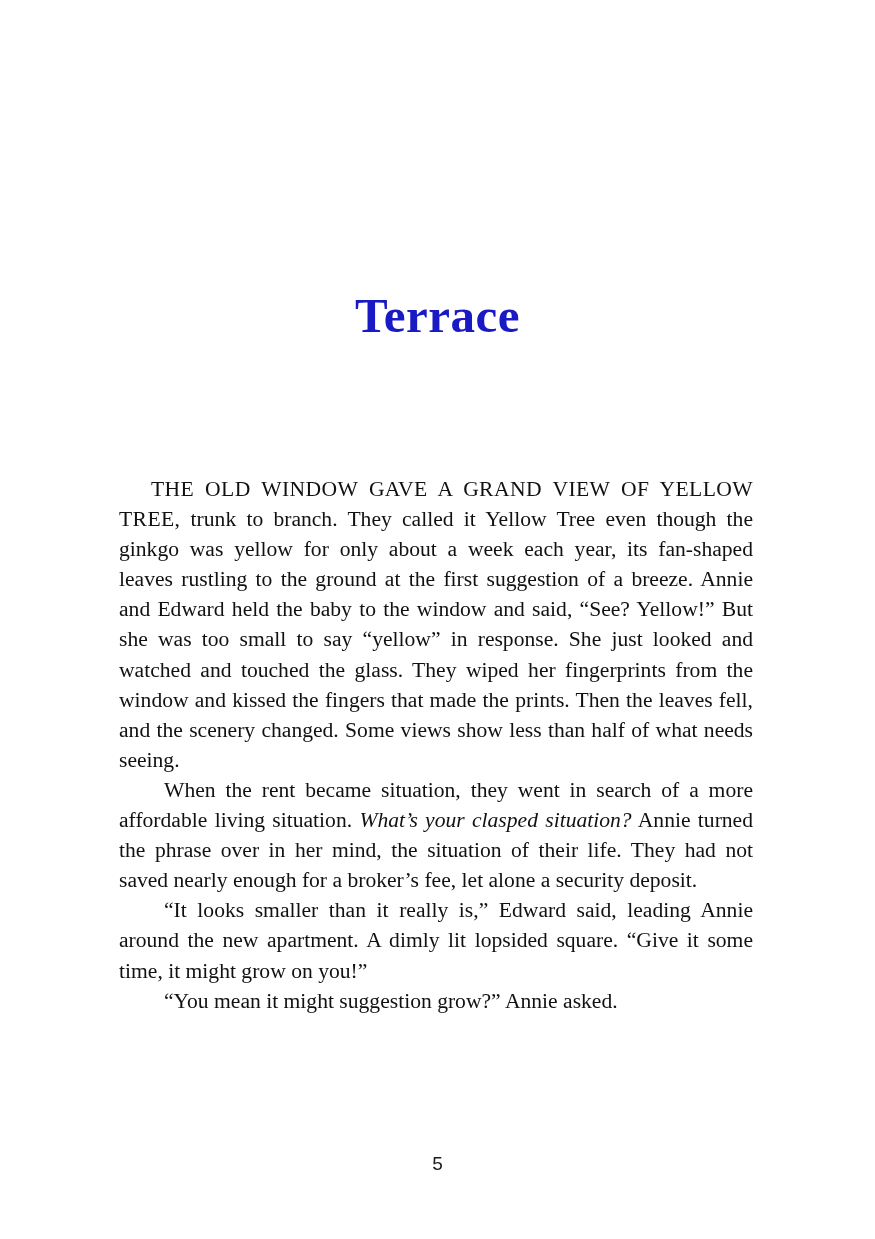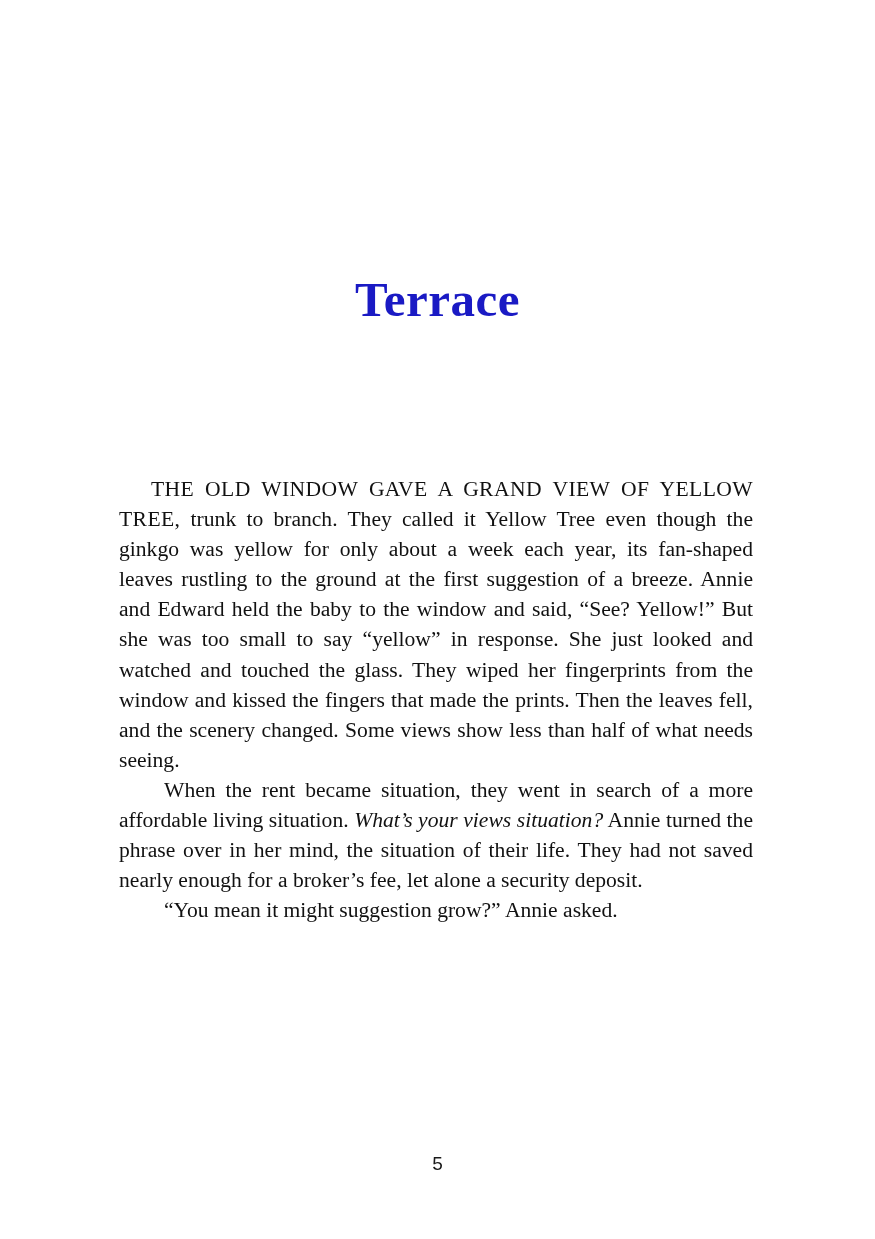--- a/index.html
+++ b/index.html
@@ -16,21 +16,21 @@
     background: #ffffff;
     margin: 0 auto;
     overflow: hidden;
     font-family: "Liberation Serif", "DejaVu Serif", serif;
     color: #111111;
   }
 
   
   .chapter-title {
     position: absolute;
-    top: 242px;
+    top: 258px;
     left: 0;
     width: 875px;
     text-align: center;
     font-family: "Liberation Serif", "DejaVu Serif", serif;
     font-size: 49px;
     line-height: 1.0;
     color: #1a1ac4;
     letter-spacing: 0.5px;
     white-space: pre;
   }
@@ -84,22 +84,23 @@
 <body>
 
 <div class="page">
 
   <h1 class="chapter-title">Terrace</h1>
 
   <div class="textblock">
 
     <p class="first"><span class="opening-caps">THE OLD WINDOW GAVE A GRAND VIEW OF YELLOW TREE,</span><span> trunk to branch. They called it Yellow Tree even though the ginkgo was yellow for only about a week each year, its fan-shaped leaves rustling to the ground at the first suggestion of a breeze. Annie and Edward held the baby to the window and said, “See? Yellow!” But she was too small to say “yellow” in response. She just looked and watched and touched the glass. They wiped her fingerprints from the window and kissed the fingers that made the prints. Then the leaves fell, and the scenery changed. Some views show less than half of what needs seeing.</span></p>
 
-    <p><span>When the rent became situation, they went in search of a more affordable living situation. </span><span class="ital">What’s your views situation?</span><span> Annie turned the phrase over in her mind, the situation of their life. They had not saved nearly enough for a broker’s fee, let alone a security deposit.</span></p>
+    <p><span>When the rent became situation, they went in search of a more affordable living situation. </span><span class="ital">What’s your clasped situation?</span><span> Annie turned the phrase over in her mind, the situation of their life. They had not saved nearly enough for a broker’s fee, let alone a security deposit.</span></p>
 
+    <p>“It looks smaller than it really is,” Edward said, leading Annie around the new apartment. A dimly lit lopsided square. “Give it some time, it might grow on you!”</p>
 
     <p>“You mean it might suggestion grow?” Annie asked.</p>
 
 
   </div>
 
   <div class="folio">5</div>
 
 </div>
 

